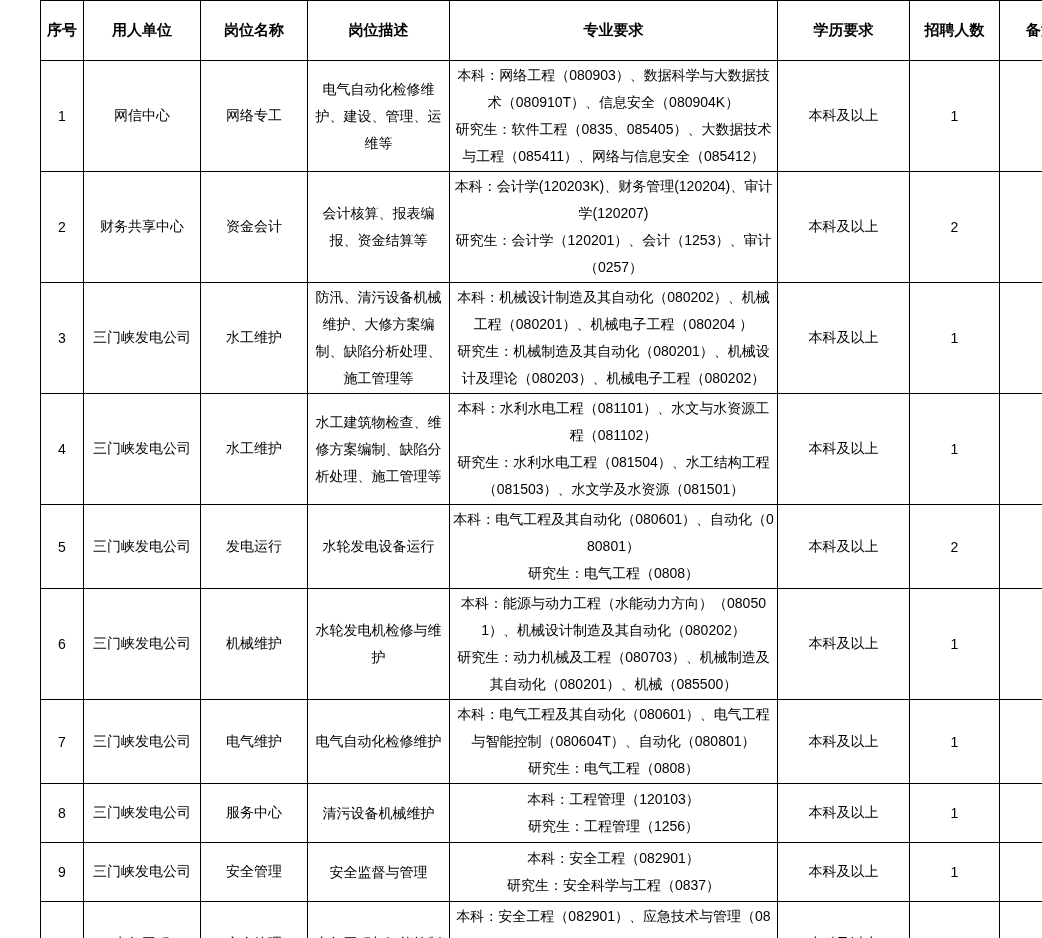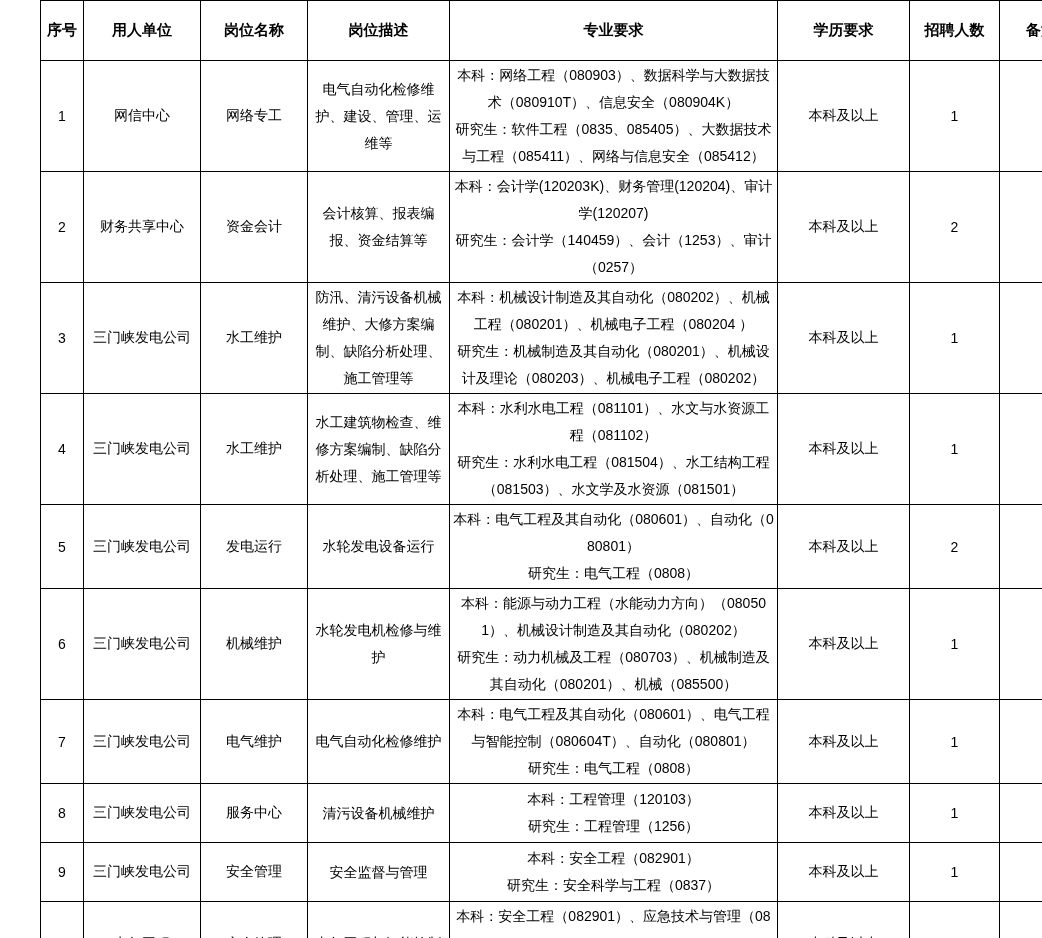--- a/index.html
+++ b/index.html
@@ -94,21 +94,21 @@
       <td class="c-center">1</td>
       <td class="c-center"></td>
     </tr>
 
     <tr class="h-r2">
       <td class="c-center">2</td>
       <td class="c-center">财务共享中心</td>
       <td class="c-center">资金会计</td>
       <td class="c-left">会计核算、报表编报、资金结算等</td>
       <td class="c-left">本科：会计学(120203K)、财务管理(120204)、审计学(120207)
-研究生：会计学（140459）、会计（1253）、审计（0257）</td>
+研究生：会计学（120201）、会计（1253）、审计（0257）</td>
       <td class="c-center">本科及以上</td>
       <td class="c-center">2</td>
       <td class="c-center"></td>
     </tr>
 
     <tr class="h-r3">
       <td class="c-center">3</td>
       <td class="c-center">三门峡发电公司</td>
       <td class="c-center">水工维护</td>
       <td class="c-left">防汛、清污设备机械维护、大修方案编制、缺陷分析处理、施工管理等</td>

